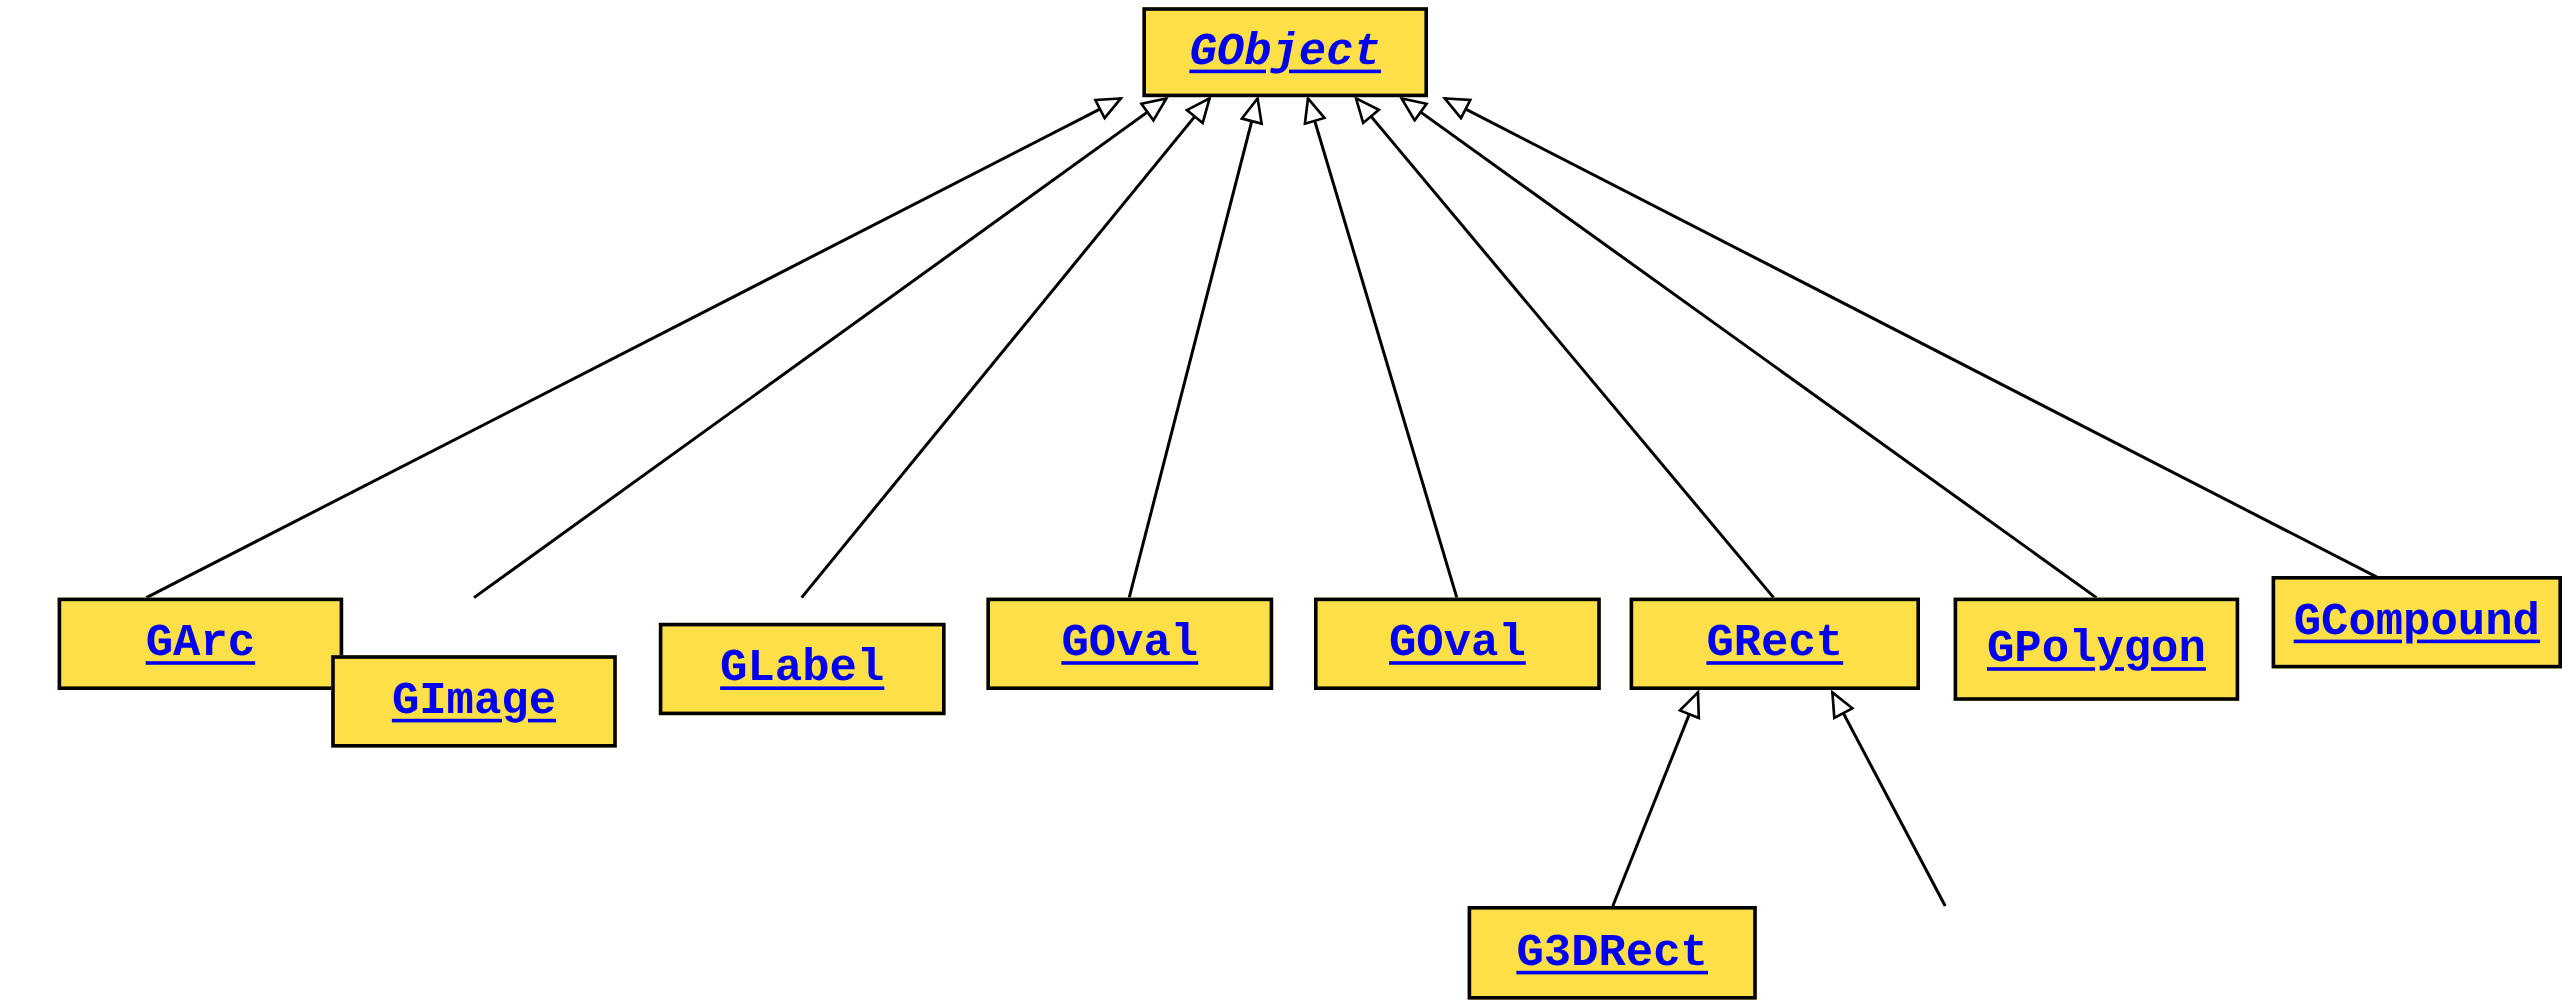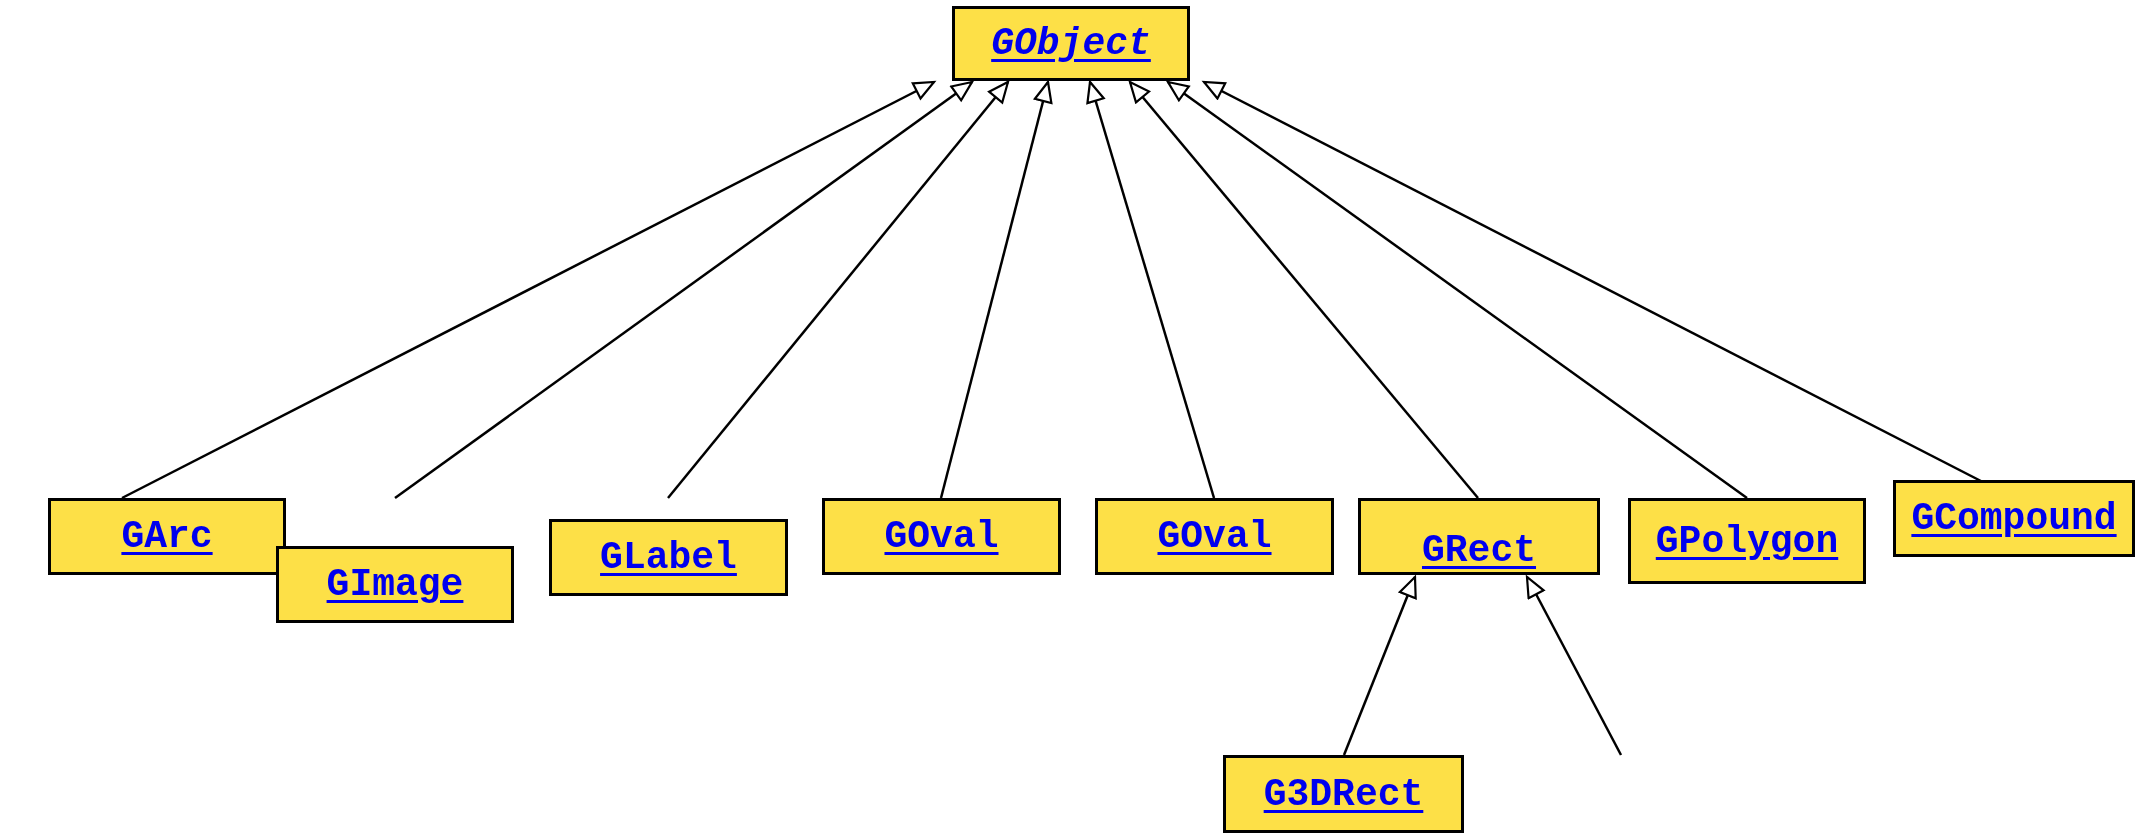--- a/index.html
+++ b/index.html
@@ -85,21 +85,21 @@
   </div>
   <div class="cbox" style="left:549px; top:519px; width:239px; height:77px;">
     <span class="clink">GLabel</span>
   </div>
   <div class="cbox" style="left:822px; top:498px; width:239px; height:77px;">
     <span class="clink">GOval</span>
   </div>
   <div class="cbox" style="left:1095px; top:498px; width:239px; height:77px;">
     <span class="clink">GOval</span>
   </div>
-  <div class="cbox" style="left:1358px; top:498px; width:242px; height:77px;align-items:flex-end;">
+  <div class="cbox" style="left:1358px; top:498px; width:242px; height:77px;">
     <span class="clink">GRect</span>
   </div>
   <div class="cbox" style="left:1628px; top:498px; width:238px; height:86px;">
     <span class="clink">GPolygon</span>
   </div>
   <div class="cbox" style="left:1893px; top:480px; width:242px; height:77px;">
     <span class="clink">GCompound</span>
   </div>
 
   <div class="cbox" style="left:1223px; top:755px; width:241px; height:78px;">

